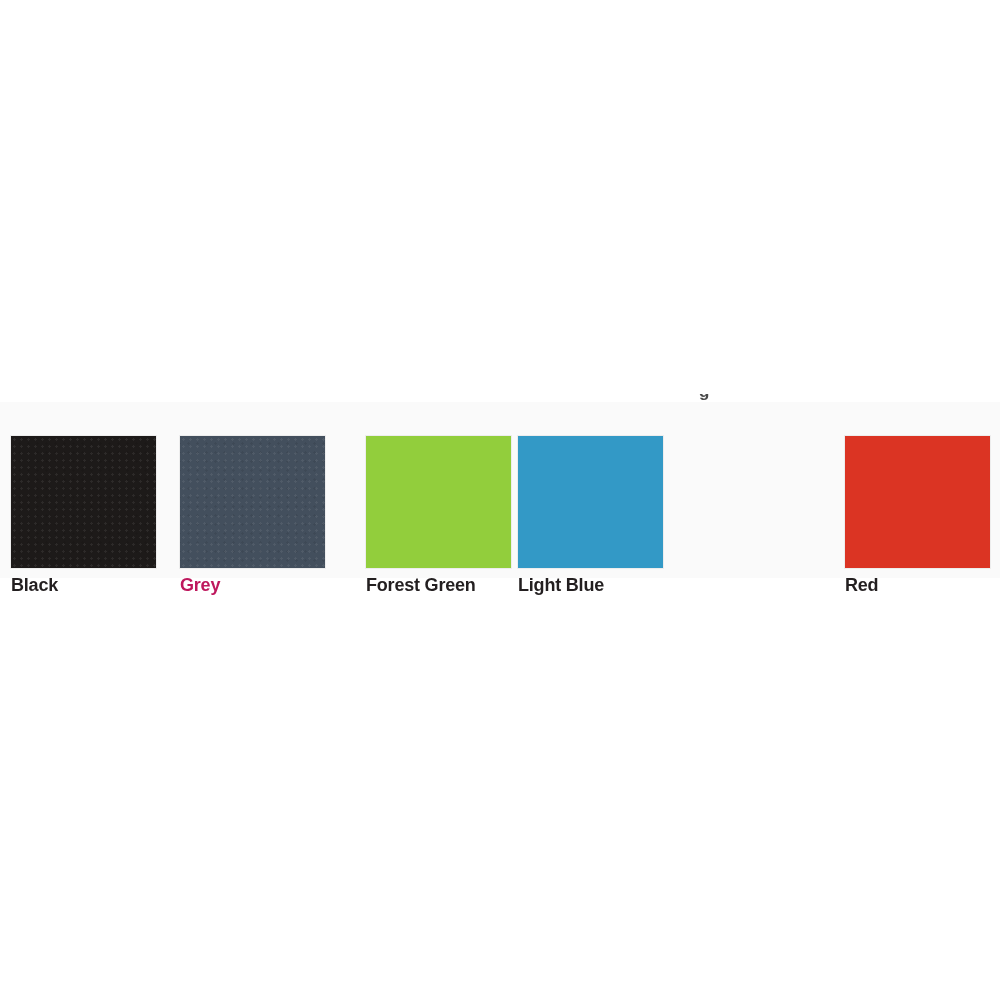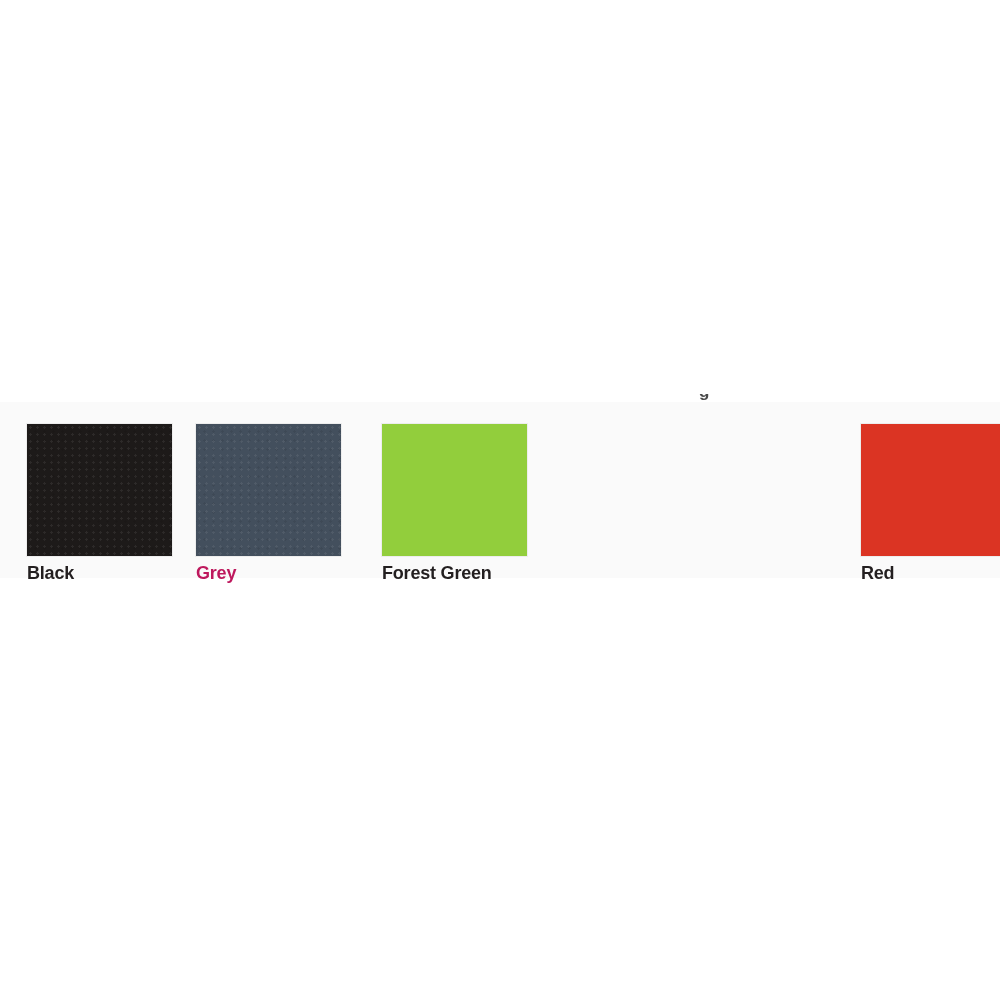--- a/index.html
+++ b/index.html
@@ -46,24 +46,23 @@
     font-size: 17px;
     font-weight: 700;
     line-height: 14px;
     font-family: "Liberation Sans", sans-serif;
   }
 
   
   #swatch-list {
     position: absolute;
     left: 0;
-    top: 4px;
+    top: 16px;
     width: 828px;
     height: 176px;
-    margin-left: 16px;
   }
 
   .swatch-item {
     position: absolute;
     top: 18px;
     width: 145px;
   }
 
   .swatch-chip {
     width: 145px;
@@ -118,20 +117,24 @@
     <div class="swatch-item" data-index="1">
       <div class="swatch-chip textured" style="background-color: rgb(67, 79, 93);"></div>
       <div class="swatch-label" style="color: #be185d;">Grey</div>
     </div>
 
     <div class="swatch-item" data-index="2">
       <div class="swatch-chip" style="background-color: rgb(146, 206, 60);"></div>
       <div class="swatch-label" style="color: rgb(35, 31, 32);">Forest Green</div>
     </div>
 
+    <div class="swatch-item" data-index="3">
+      <div class="swatch-chip" style="background-color: rgb(51, 153, 198);"></div>
+      <div class="swatch-label" style="color: rgb(35, 31, 32);">Light Blue</div>
+    </div>
 
 
     <div class="swatch-item" data-index="5">
       <div class="swatch-chip" style="background-color: rgb(219, 52, 35);"></div>
       <div class="swatch-label" style="color: rgb(35, 31, 32);">Red</div>
     </div>
 
   </div>
 </div>
 

